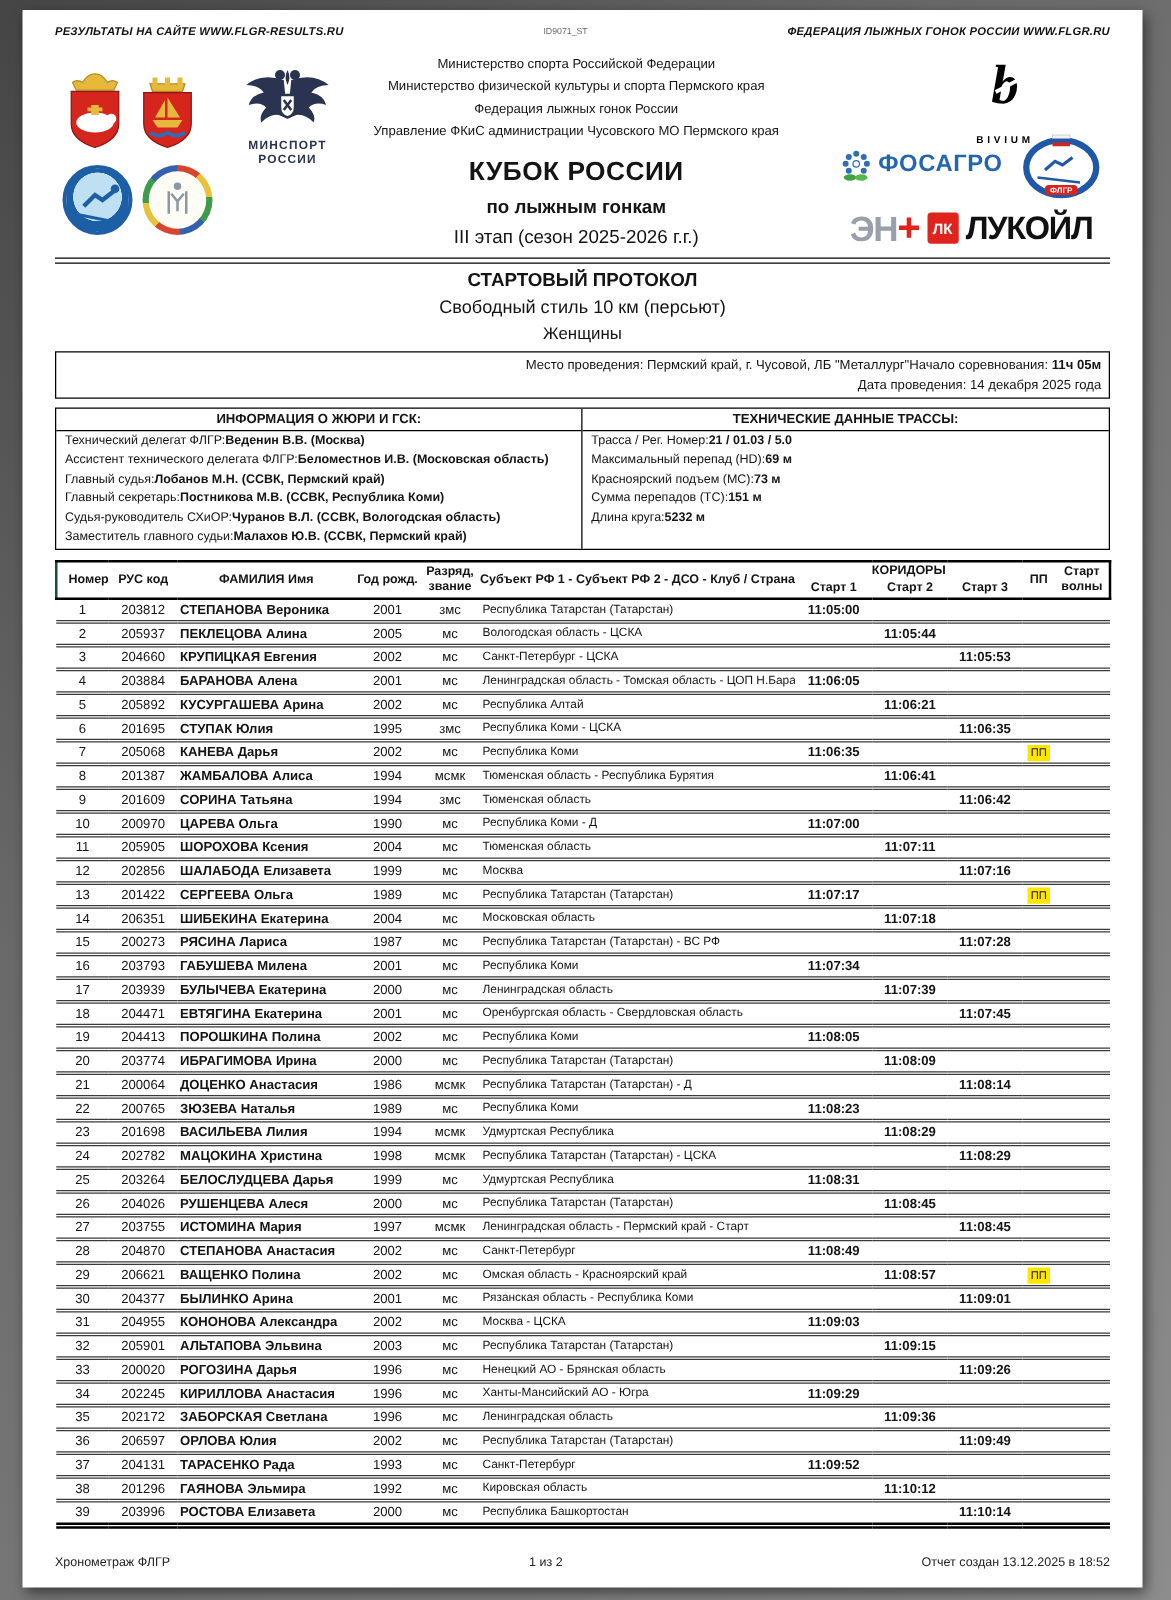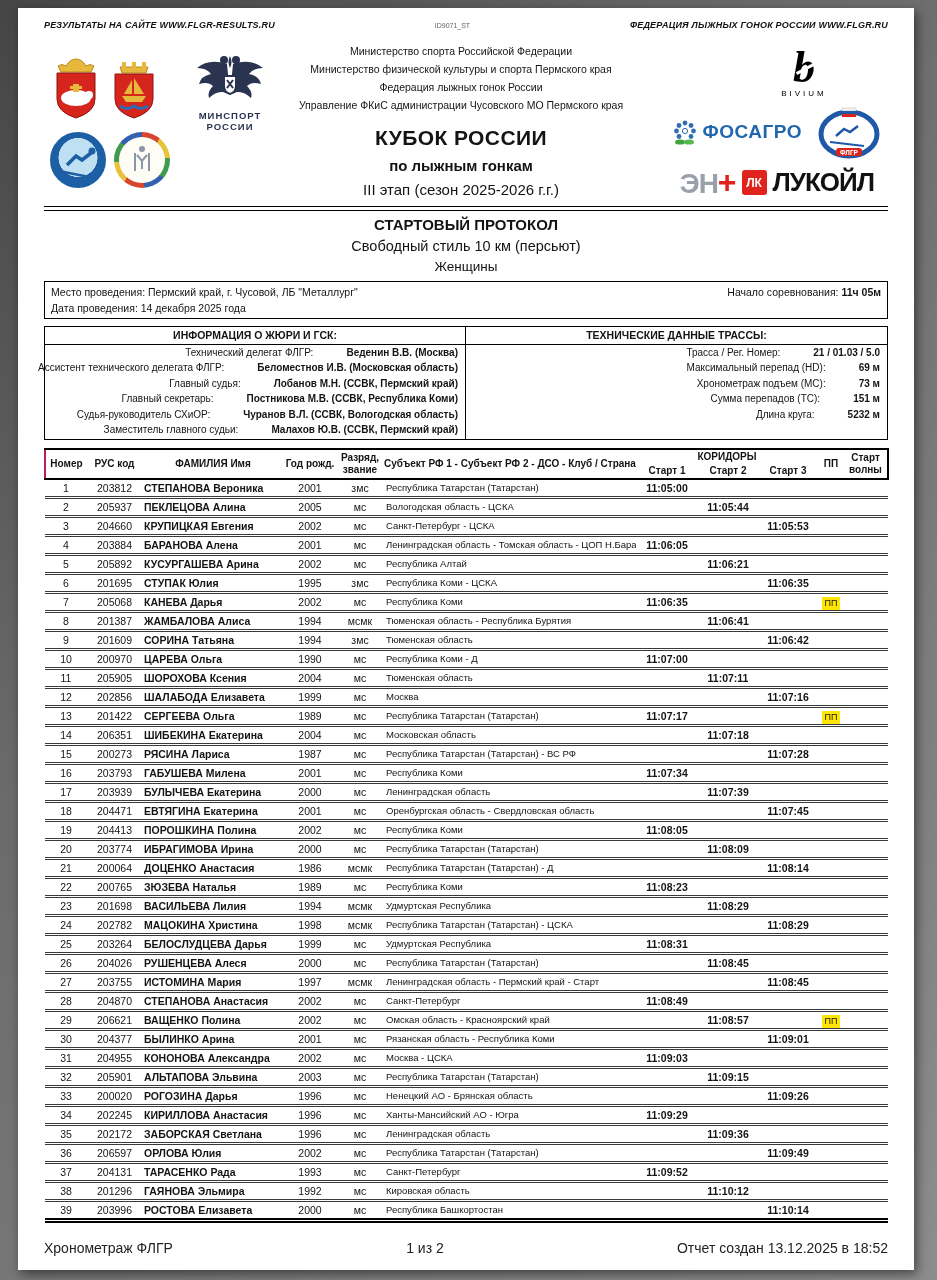--- a/index.html
+++ b/index.html
@@ -39,71 +39,71 @@
   .minsport-caption{font-size:9.5px;font-weight:bold;color:#2a3350;letter-spacing:1px;line-height:11px;margin-top:2px;}
   .circle-logo{position:absolute;width:56px;height:56px;border-radius:50%;}
   .flgr-circle{left:6px;top:96px;background:radial-gradient(circle at 50% 45%, #bfe0f2 0 52%, #1d5fa5 53%);border:3px solid #1d5fa5;box-sizing:border-box;}
   .multi-circle{left:70px;top:96px;background:conic-gradient(#d8452f 0 40deg,#e8c23a 40deg 85deg,#3f9a4d 85deg 130deg,#3560ae 130deg 175deg,#d8452f 175deg 220deg,#e8c23a 220deg 265deg,#3f9a4d 265deg 310deg,#3560ae 310deg 360deg);}
   .multi-inner{position:absolute;inset:5px;background:#fdfdf6;border-radius:50%;display:flex;align-items:center;justify-content:center;}
 
   
   .bivium{position:absolute;right:44px;top:12px;width:80px;text-align:center;}
   .bivium-mark{font-family:"Liberation Serif",serif;font-style:italic;font-weight:bold;font-size:44px;line-height:40px;color:#000;position:relative;display:inline-block;}
   .bivium-mark::after{content:"";position:absolute;left:2px;top:18px;width:26px;height:3px;background:#fff;transform:rotate(-28deg);}
-  .bivium-caption{font-size:8px;font-weight:normal;letter-spacing:3px;color:#000;margin-top:1px;}
+  .bivium-caption{font-size:8px;font-weight:bold;letter-spacing:3px;color:#000;margin-top:19px;}
   .fosagro{position:absolute;right:86px;top:82px;display:flex;align-items:center;gap:5px;}
   .fosagro-text{font-size:19px;font-weight:bold;color:#2267ae;letter-spacing:.5px;}
   .flgr-oval{position:absolute;right:6px;top:70px;}
   .energy-row{position:absolute;right:14px;top:128px;display:flex;align-items:center;gap:6px;}
   .enplus{font-size:28px;font-weight:bold;color:#9aa0ab;letter-spacing:-1px;}
   .enplus .plus{color:#e0231c;font-size:32px;}
   .luk-square{width:25px;height:25px;background:#e0231c;border-radius:3px;display:flex;align-items:center;justify-content:center;color:#fff;font-weight:bold;font-size:12px;}
   .lukoil-text{font-size:26px;font-weight:bold;color:#111;letter-spacing:-1px;}
 
   
   .double-rule{border-top:1.5px solid #000;border-bottom:1.5px solid #000;height:3px;margin-top:2px;}
   .protocol-heading{text-align:center;font-size:15px;font-weight:bold;margin-top:5px;}
   .protocol-discipline{text-align:center;font-size:14.5px;margin-top:5px;}
   .protocol-gender{text-align:center;font-size:13.5px;margin-top:5px;}
 
   
   .venue-box{border:1.5px solid #000;margin-top:7px;padding:2px 6px;font-size:10.5px;}
-  .venue-row{display:flex;justify-content:space-between;line-height:16px;}
+  .venue-row{display:flex;justify-content:flex-end;line-height:16px;}
   .venue-val{font-weight:bold;}
 
   
   .info-box{border:1.5px solid #000;margin-top:7px;display:flex;}
   .info-half{width:50%;box-sizing:border-box;padding-bottom:2px;}
   .info-half.left{border-right:1.5px solid #000;}
   .info-heading{text-align:center;font-weight:bold;font-size:10.5px;border-bottom:1.5px solid #000;line-height:17px;}
-  .kv-row{display:flex;justify-content:flex-end;padding:0 7px;font-size:10px;line-height:15.4px;gap:33px;}
+  .kv-row{display:flex;justify-content:flex-start;padding:0 7px;font-size:10px;line-height:15.4px;}
   .kv-label{white-space:nowrap;}
   .kv-value{font-weight:bold;text-align:right;white-space:nowrap;}
 
   
   .start-table{width:100%;border-collapse:collapse;table-layout:fixed;margin-top:8px;font-size:10.5px;}
   .start-table th{font-weight:bold;font-size:10px;line-height:12px;padding:1px 0;text-align:center;vertical-align:middle;}
   .start-table thead tr:first-child th{border-top:2px solid #000;}
   .start-table th.hb{border-bottom:2px solid #000;}
-  .start-table th.first{border-left:2px solid #be185d;}
+  .start-table th.first{border-left:2px solid #14532d;text-align:right;}
   .start-table th.last{border-right:2px solid #000;}
   .start-table tbody td{height:16px;line-height:16px;border-bottom:3px double #3a3a3a;padding:0 2px;overflow:hidden;white-space:nowrap;}
   .start-table tbody tr:last-child td{border-bottom:5px double #000;}
   .c-num{text-align:center;}
   .c-code{text-align:center;}
   .c-name{font-weight:bold;}
   .c-year{text-align:center;}
   .c-rank{text-align:center;}
   .c-club{font-size:9.5px;}
   .c-time{text-align:center;font-weight:bold;}
   .c-pp,.c-wave{text-align:center;}
   .pp-badge{background:#ffe600;font-size:9px;padding:0 3px;line-height:13px;display:inline-block;}
 
   
-  .footer{position:absolute;left:26px;right:26px;bottom:14px;display:flex;justify-content:space-between;font-size:14px;color:#222;}
+  .footer{position:absolute;left:26px;right:26px;bottom:14px;display:flex;justify-content:space-between;font-size:10px;color:#222;}
 </style>
 </head>
 <body>
 
 <div class="page">
   <div class="content">
 
     <div class="topbar">
       <span class="toplink">РЕЗУЛЬТАТЫ НА САЙТЕ WWW.FLGR-RESULTS.RU</span>
       <span class="docid">ID9071_ST</span>
@@ -276,21 +276,21 @@
     <span class="kv-label">Трасса / Рег. Номер:</span>
     <span class="kv-value">21 / 01.03 / 5.0</span>
   </div>
 
   <div class="kv-row">
     <span class="kv-label">Максимальный перепад (HD):</span>
     <span class="kv-value">69 м</span>
   </div>
 
   <div class="kv-row">
-    <span class="kv-label">Хронометраж подъем (MC):</span>
+    <span class="kv-label">Красноярский подъем (MC):</span>
     <span class="kv-value">73 м</span>
   </div>
 
   <div class="kv-row">
     <span class="kv-label">Сумма перепадов (TC):</span>
     <span class="kv-value">151 м</span>
   </div>
 
   <div class="kv-row">
     <span class="kv-label">Длина круга:</span>

